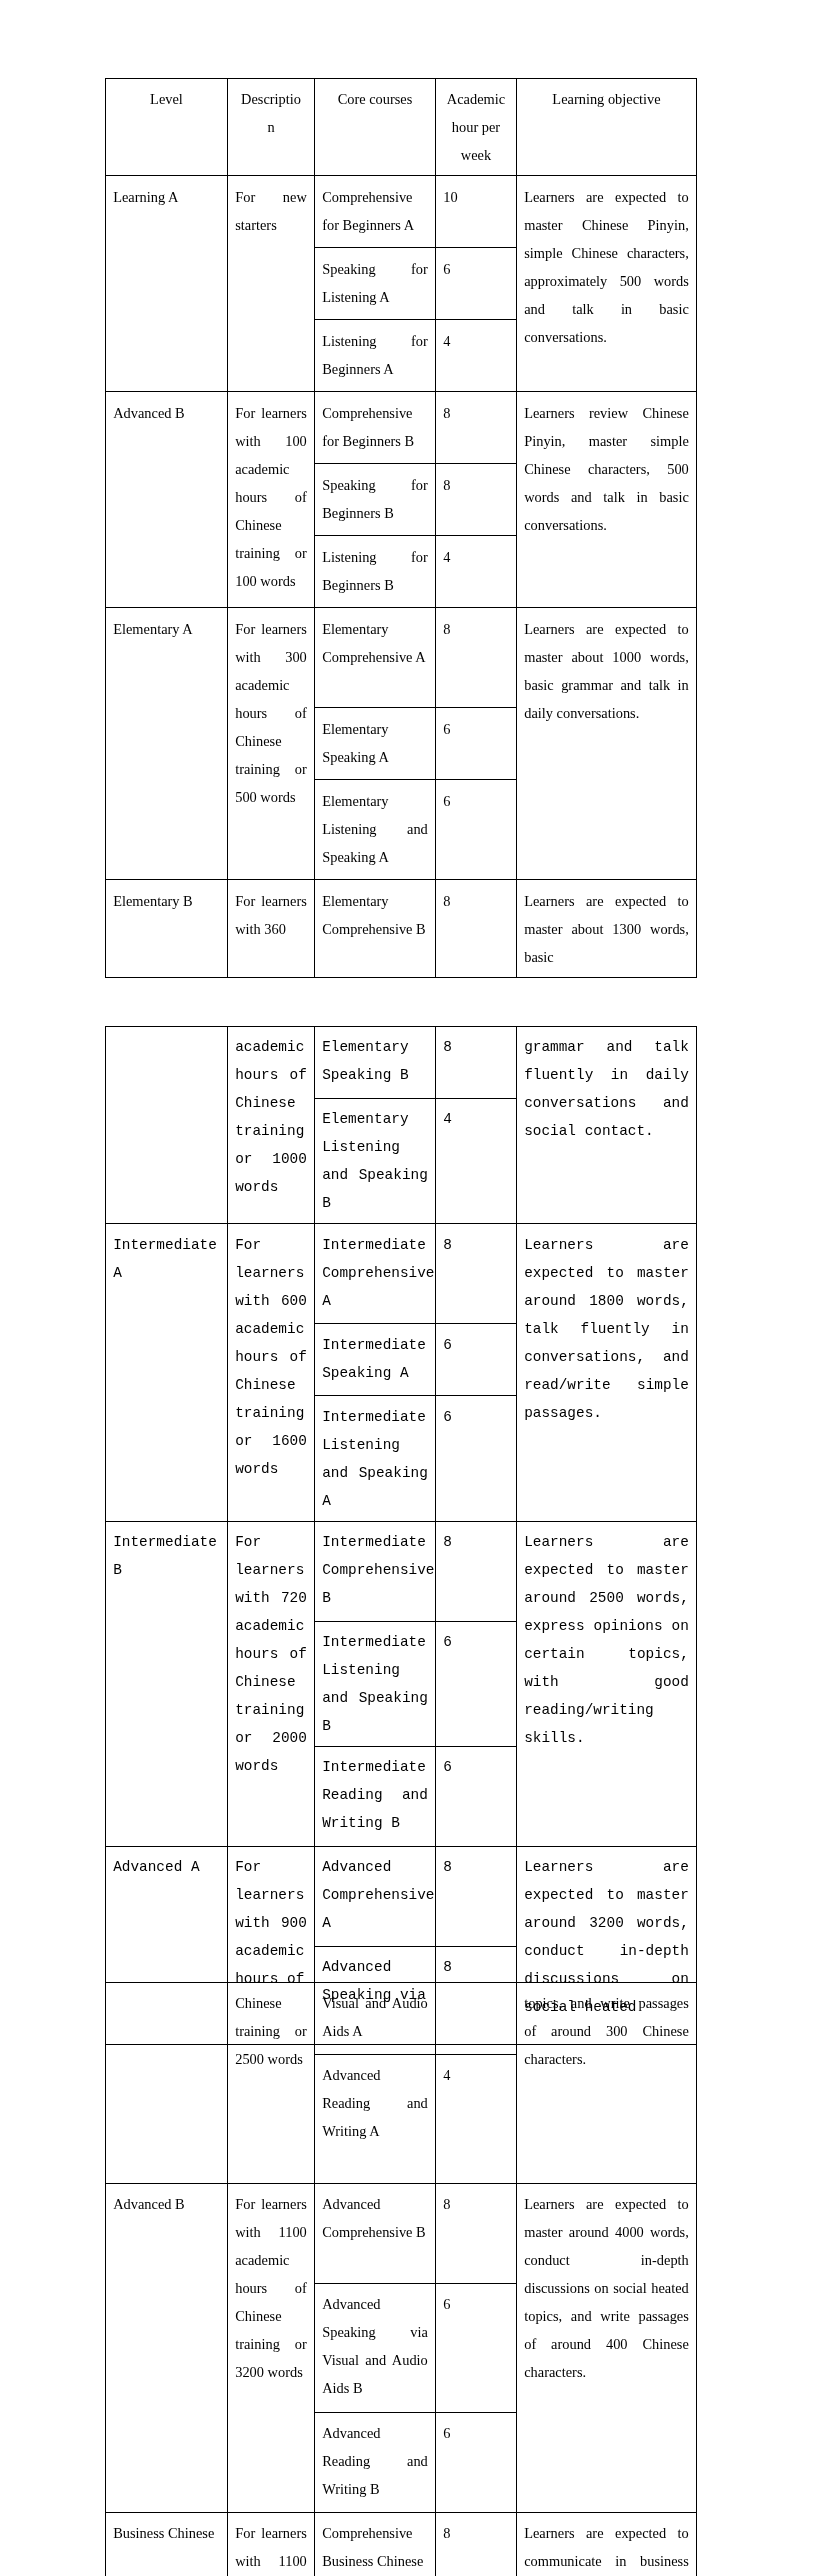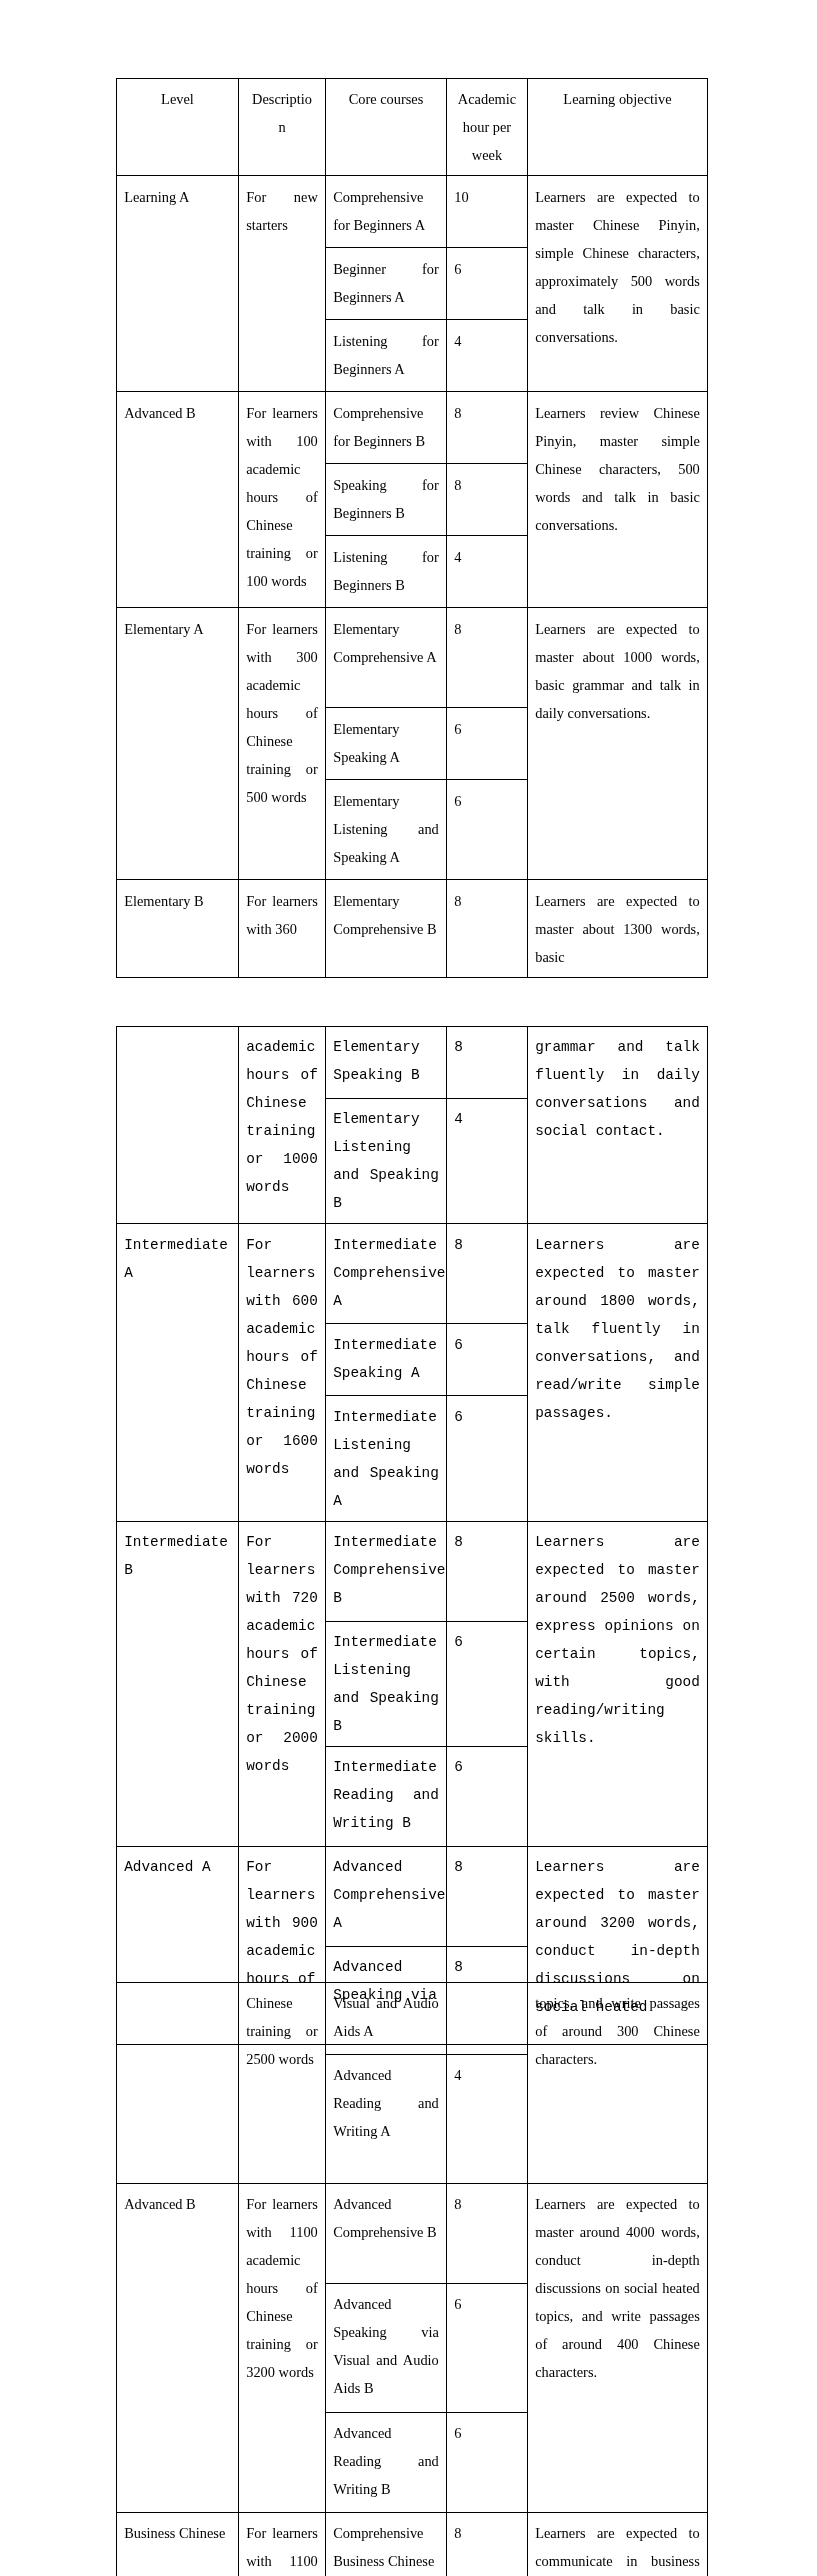--- a/index.html
+++ b/index.html
@@ -7,21 +7,21 @@
   .canvas {
     position: relative;
     width: 818px;
     height: 2868px;
     background: #ffffff;
     font-family: "Liberation Serif", "DejaVu Serif", serif;
     color: #000;
   }
   table.page-table {
     position: absolute;
-    left: 116px;
+    left: 105px;
     width: 590px;
     border-collapse: collapse;
     table-layout: fixed;
   }
   .page-table td {
     border: 1px solid #000;
     vertical-align: top;
     padding: 6.2px 7.2px;
     font-size: 14.4px;
     line-height: 28px;
@@ -62,21 +62,21 @@
     </tr>
 
     <tr style="height:72px">
       <td rowspan="3" class="jt">Learning A</td>
       <td rowspan="3" class="jt">For new starters</td>
       <td class="jt">Comprehensive for Beginners A</td>
       <td>10</td>
       <td rowspan="3" class="jt">Learners are expected to master Chinese Pinyin, simple Chinese characters, approximately 500 words and talk in basic conversations.</td>
     </tr>
     <tr style="height:72px">
-      <td class="jt">Beginner for Beginners A</td>
+      <td class="jt">Speaking for Listening A</td>
       <td>6</td>
     </tr>
     <tr style="height:72px">
       <td class="jt">Listening for Beginners A</td>
       <td>4</td>
     </tr>
 
     <tr style="height:72px">
       <td rowspan="3" class="jt">Advanced B</td>
       <td rowspan="3" class="jt">For learners with 100 academic hours of Chinese training or 100 words</td>

